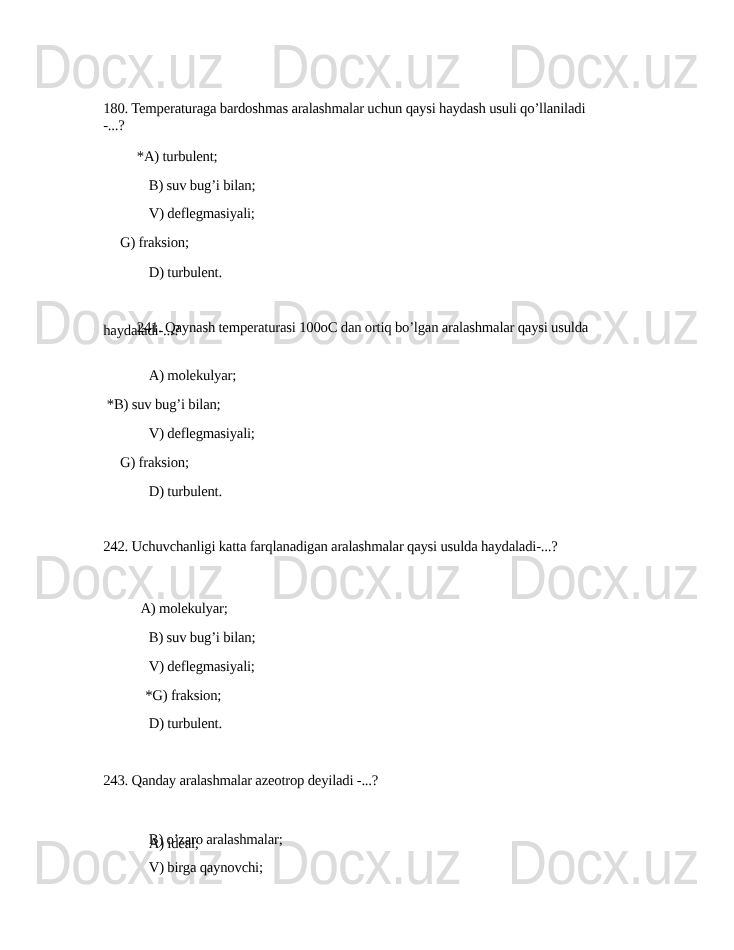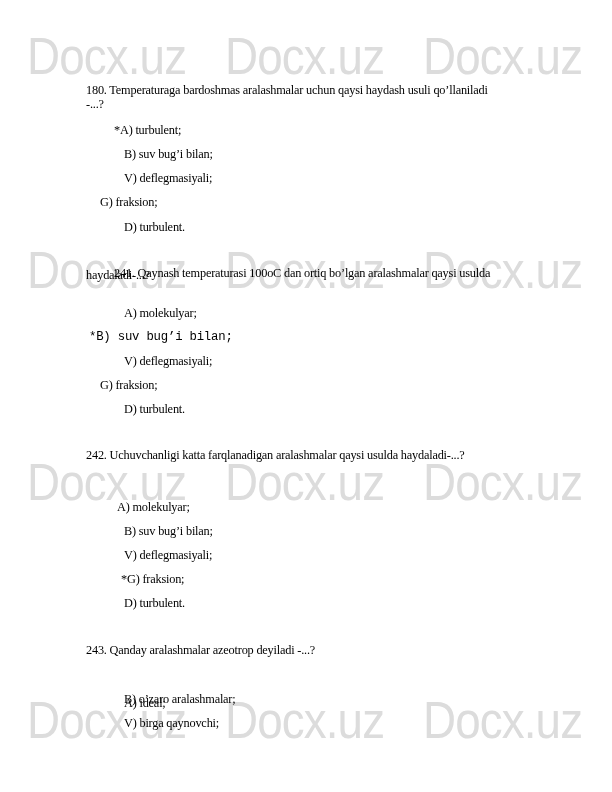--- a/index.html
+++ b/index.html
@@ -42,21 +42,21 @@
   <div class="line" style="left:124px; top:147px;">B) suv bug’i bilan;</div>
   <div class="line" style="left:124px; top:171px;">V) deflegmasiyali;</div>
   <div class="line" style="left:100px; top:195px;">G) fraksion;</div>
   <div class="line" style="left:124px; top:220px;">D) turbulent.</div>
 </div>
 
 <div>
   <div class="line" style="left:86px; top:266px;padding-left:28px;">241. Qaynash temperaturasi 100oC dan ortiq bo’lgan aralashmalar qaysi usulda</div>
   <div class="line" style="left:86px; top:268px;">haydaladi-...?</div>
   <div class="line" style="left:124px; top:306px;">A) molekulyar;</div>
-  <div class="line" style="left:89px; top:330px;font-family:Liberation Mono, monospace;">*B) suv bug’i bilan;</div>
+  <div class="line" style="left:89px; top:330px;">*B) suv bug’i bilan;</div>
   <div class="line" style="left:124px; top:354px;">V) deflegmasiyali;</div>
   <div class="line" style="left:100px; top:378px;">G) fraksion;</div>
   <div class="line" style="left:124px; top:402px;">D) turbulent.</div>
 </div>
 
 <div>
   <div class="line" style="left:86px; top:448px;">242. Uchuvchanligi katta farqlanadigan aralashmalar qaysi usulda haydaladi-...?</div>
   <div class="line" style="left:117px; top:500px;">A) molekulyar;</div>
   <div class="line" style="left:124px; top:524px;">B) suv bug’i bilan;</div>
   <div class="line" style="left:124px; top:548px;">V) deflegmasiyali;</div>

